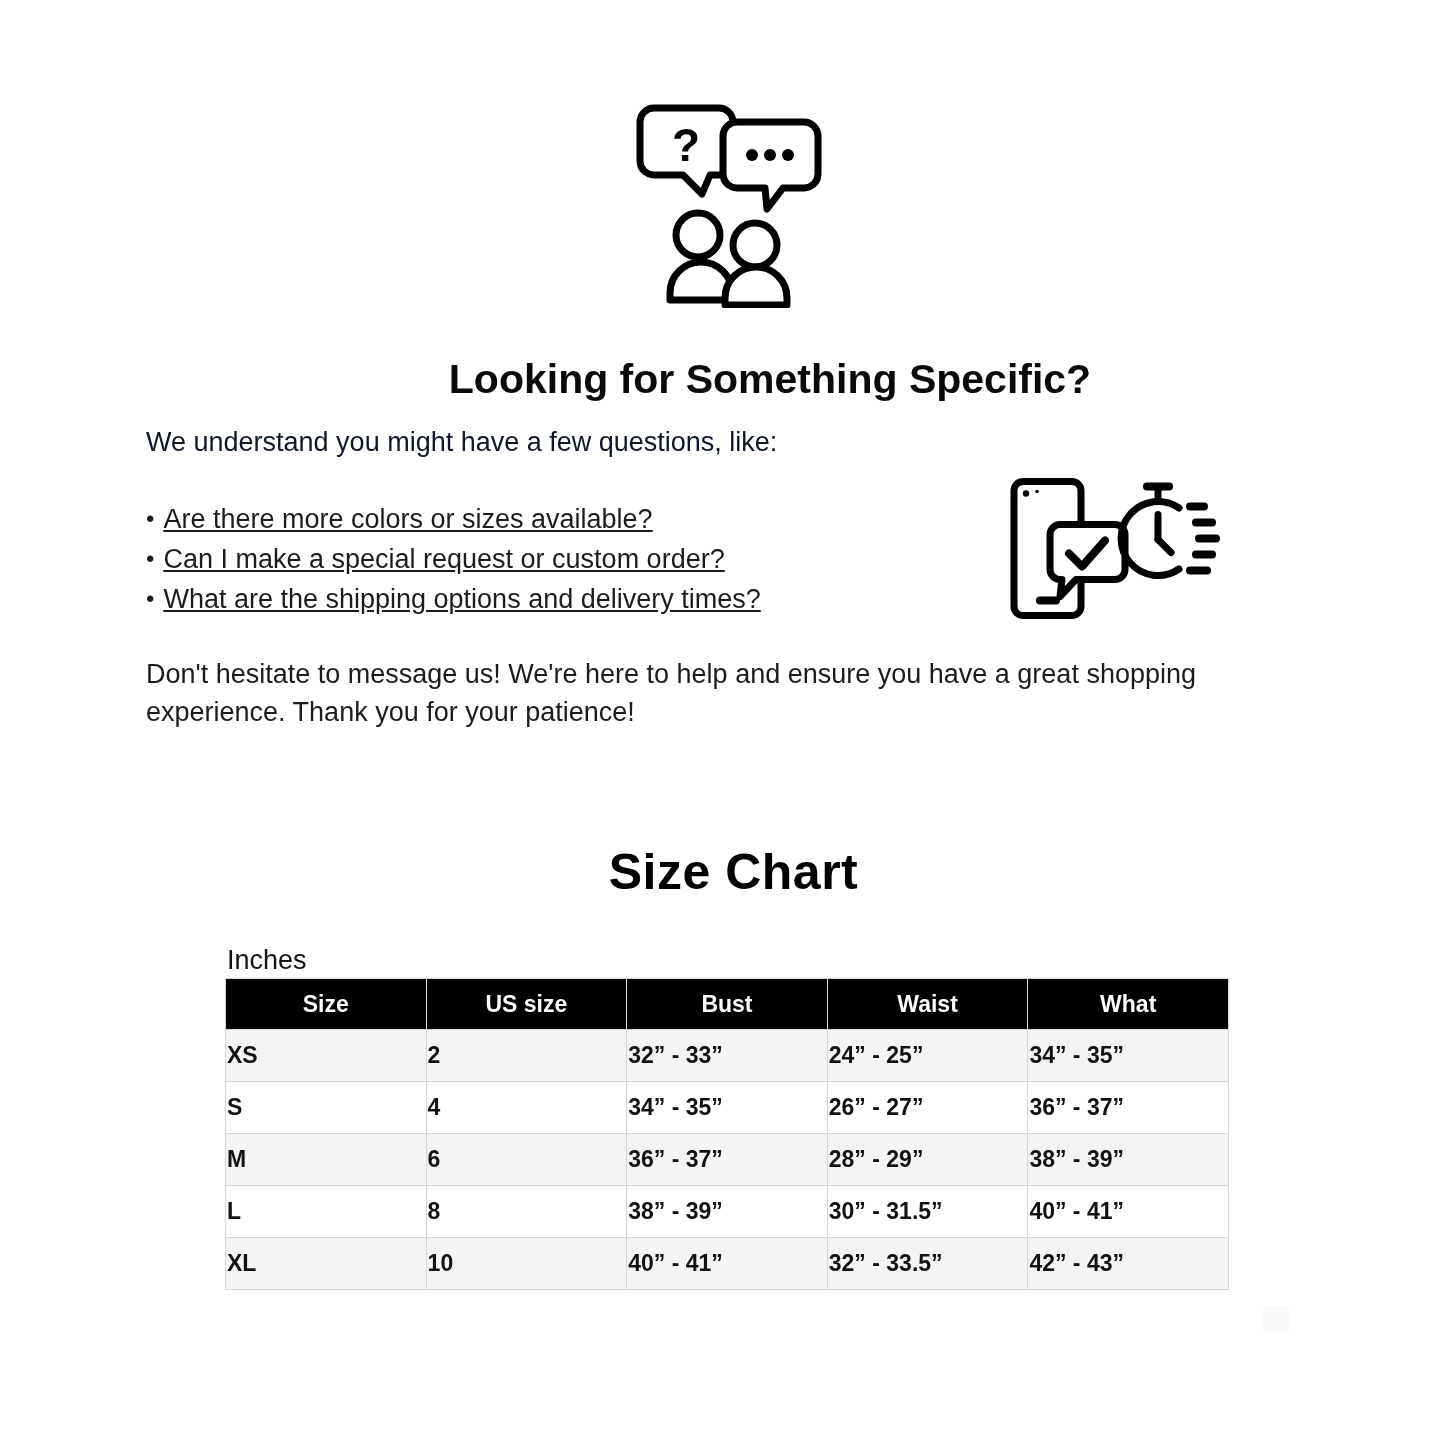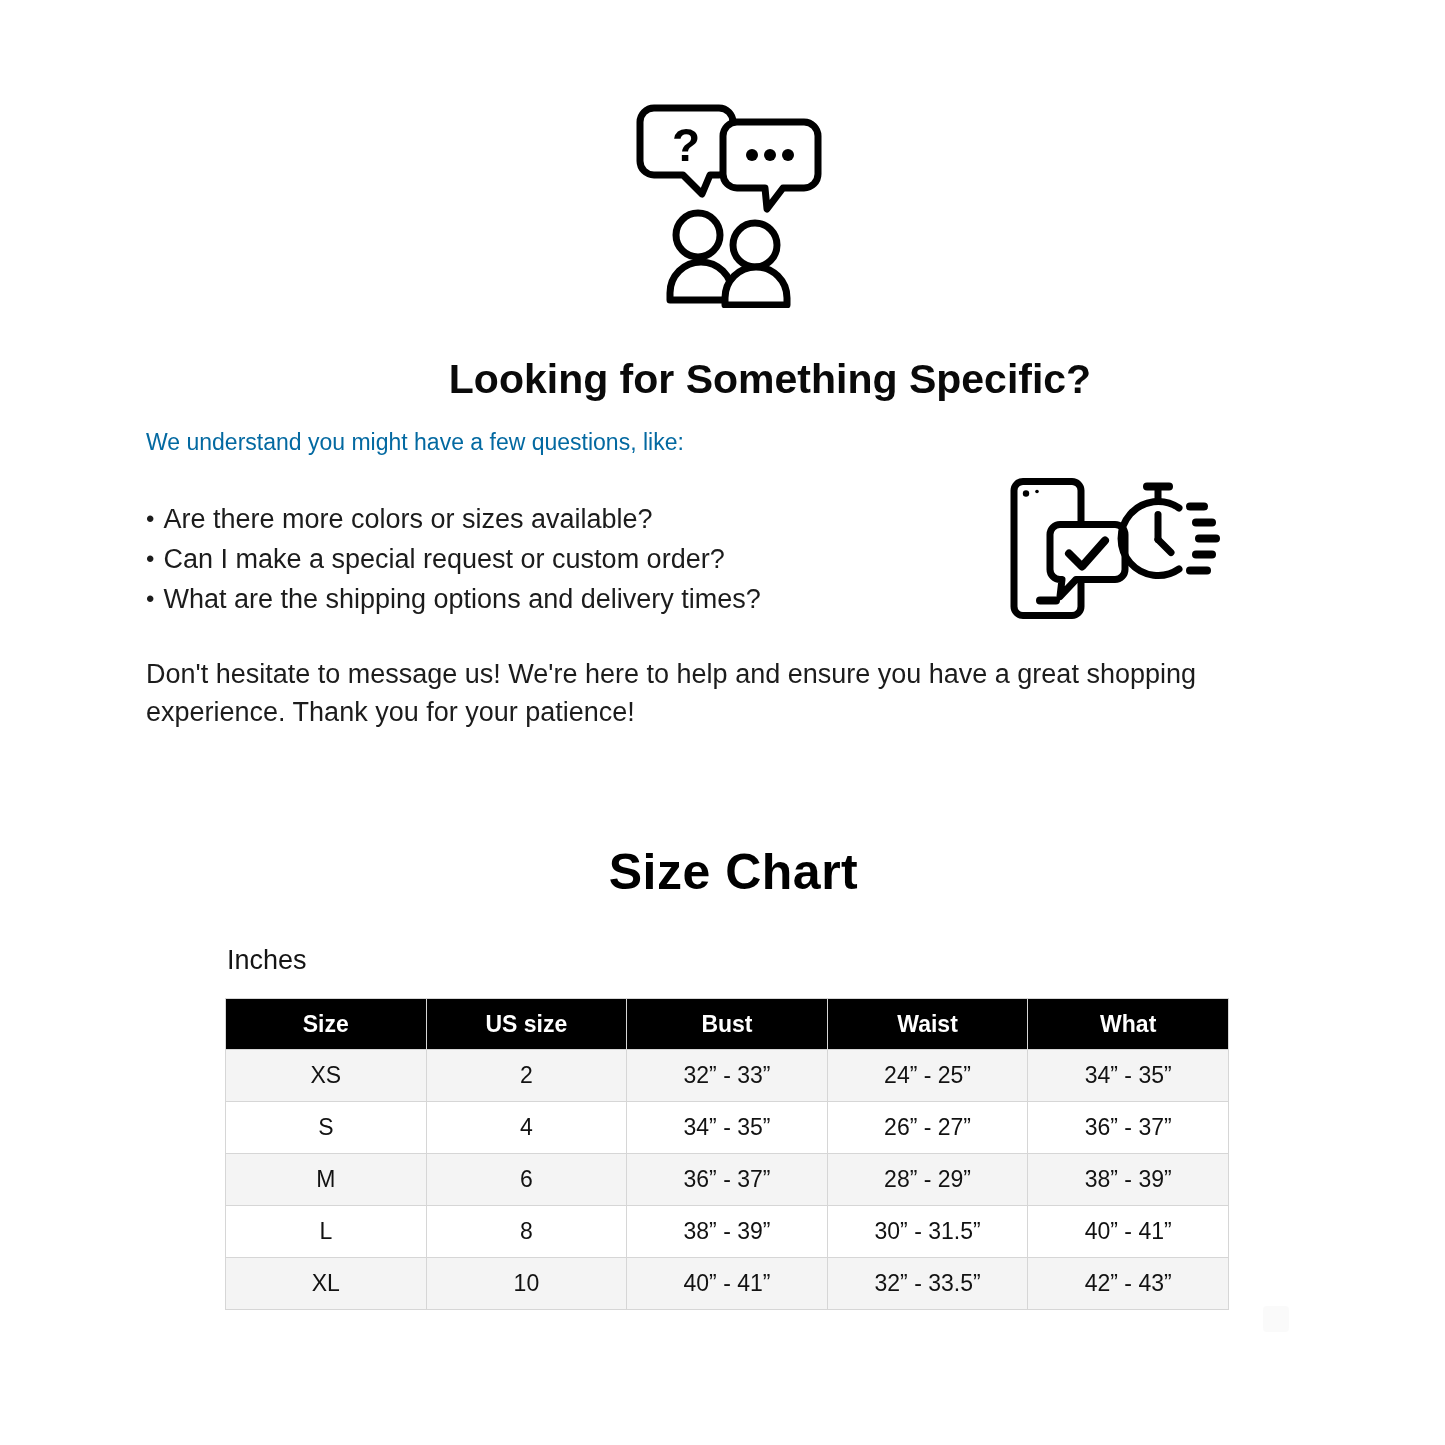--- a/index.html
+++ b/index.html
@@ -10,45 +10,45 @@
     color:#111111;
   }
   
   .people-icon{position:absolute;left:627px;top:103px;width:195px;height:205px;}
   
   .main-heading{
     position:absolute;left:0;right:0;top:356px;
     text-align:center;padding-left:95px;
     font-size:41px;font-weight:700;color:#0a0a0a;
   }
-  .intro-text{position:absolute;left:146px;top:423px;font-size:23px;line-height:38px;color:#0369a1;}
-  .question-list{position:absolute;left:146px;top:499px;font-size:27px;line-height:39px;color:#1c1c1c;}
+  .intro-text{position:absolute;left:146px;top:423px;font-size:27px;line-height:38px;color:#0f172a;}
+  .question-list{position:absolute;left:146px;top:499px;font-size:27px;line-height:39px;color:#1c1c1c;text-decoration:underline;}
   .question-item{white-space:nowrap;}
   .bullet-marker{display:inline-block;margin-right:9px;font-size:24px;vertical-align:1px;}
   .phone-icon{position:absolute;left:1008px;top:475px;width:212px;height:148px;}
   .closing-text{position:absolute;left:146px;top:655px;width:1140px;font-size:27px;line-height:38px;color:#1c1c1c;}
   
   .size-chart-title{
     position:absolute;left:0;right:0;top:843px;
     text-align:center;padding-left:22px;
     font-size:50px;font-weight:700;letter-spacing:0.5px;color:#000000;
   }
   .units-label{position:absolute;left:227px;top:921px;font-size:27px;color:#141414;margin-top:24px;}
   .size-table{
     position:absolute;left:225px;top:978px;width:1004px;
     border-collapse:collapse;table-layout:fixed;
-    font-size:23px;color:#121212;margin-top:20px;
+    font-size:23px;color:#121212;
   }
   .size-table th{
     background:var(--header-bg,#000);color:var(--header-text,#fff);
     font-weight:700;height:48px;text-align:center;
     border:1px solid var(--border-color,#d6d6d6);
   }
   .size-table td{
-    height:49px;text-align:center;font-weight:400;
+    height:49px;text-align:left;font-weight:700;
     border:1px solid var(--border-color,#d6d6d6);
     background:#ffffff;
   }
   .size-table tr.alt td{background:var(--row-alt-bg,#f4f4f4);}
   
   .faint-watermark{
     position:absolute;left:1263px;top:1306px;width:26px;height:26px;
     background:#f6f6f6;opacity:.55;border-radius:4px;
   }
   svg text{font-family:"Liberation Sans","DejaVu Sans",sans-serif;}

